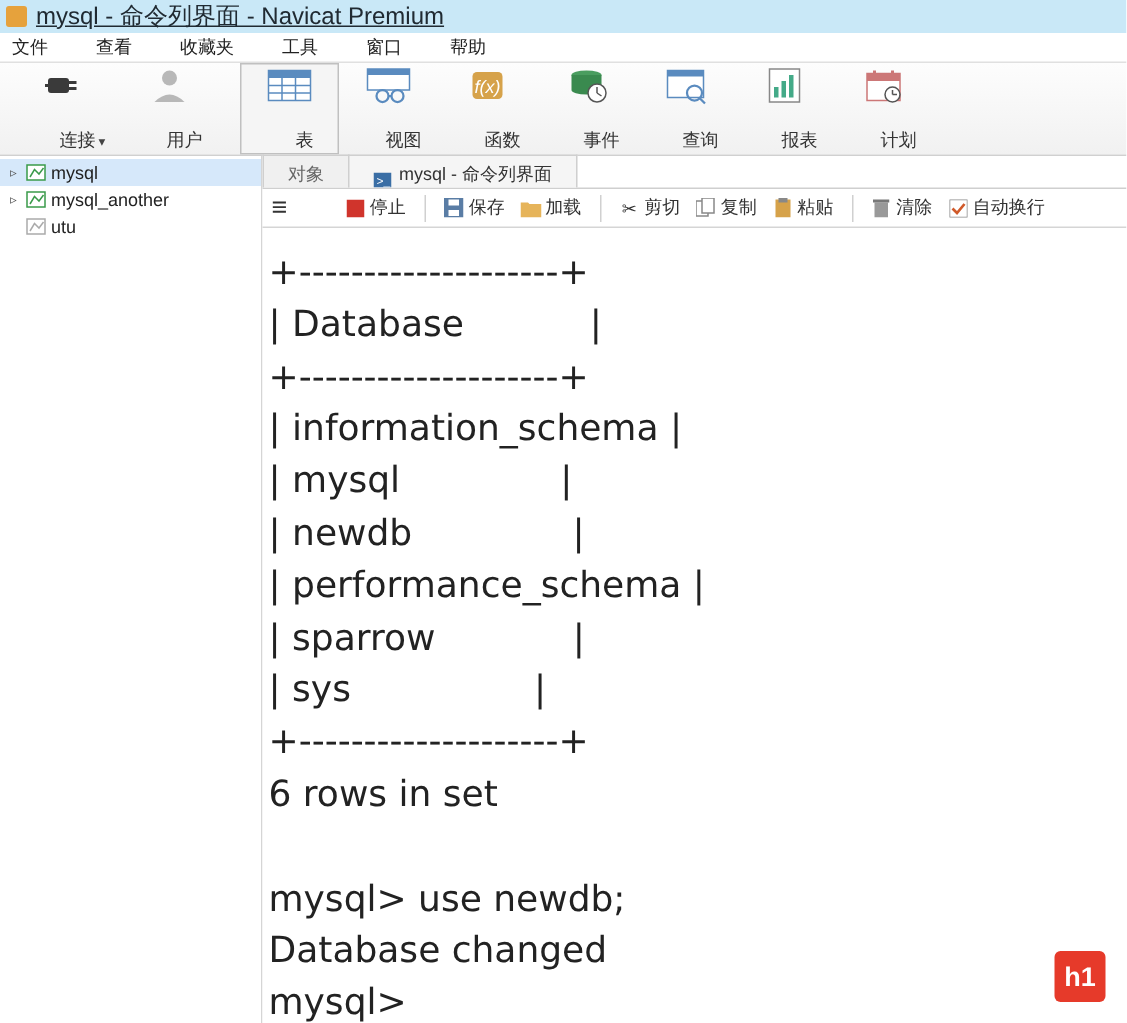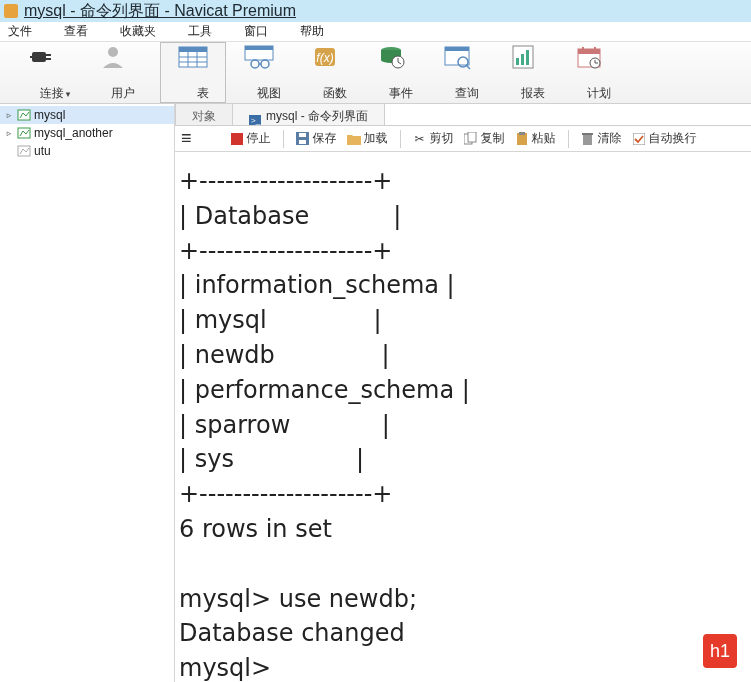--- a/index.html
+++ b/index.html
@@ -34,21 +34,21 @@
     .tab .tab-ico { width: 12px; height: 10px; }
 
     .sub-toolbar { height: 26px; border-bottom: 1px solid #d5d5d5; display: flex; align-items: center; gap: 10px; padding: 0 6px; font-size: 12px; color: #333; }
     .sub-toolbar .sep { width: 1px; height: 18px; background: #d0d0d0; margin: 0 2px; }
     .sub-toolbar .itm { display: flex; align-items: center; gap: 3px; cursor: default; }
     .sub-toolbar .itm .sqico { width: 14px; height: 14px; display: flex; align-items: center; justify-content: center; }
 
     .terminal { flex: 1; padding: 12px 2px 0 4px; font-family: "DejaVu Sans", "Segoe UI", sans-serif; font-size: 24px; color: #222; line-height: 1.45; white-space: pre; overflow: hidden; }
 
     .watermark { position: absolute; right: 14px; bottom: 14px; display: flex; align-items: center; gap: 6px; font-size: 24px; font-weight: bold; color: #3a3a3a; }
-    .watermark .wm-box { width: 34px; height: 34px; background: #e63a2a; color: #fff; display: flex; align-items: center; justify-content: center; font-size: 18px; font-weight: normal; border-radius: 4px; text-align: center; }
+    .watermark .wm-box { width: 34px; height: 34px; background: #e63a2a; color: #fff; display: flex; align-items: center; justify-content: center; font-size: 18px; font-weight: bold; border-radius: 4px; text-align: center; }
   </style>
 </head>
 <body>
 
 <div class="title-bar">
   <div class="app-icon"></div>
   <span>mysql - 命令列界面 - Navicat Premium</span>
 </div>
 
 <div class="menu-bar">

